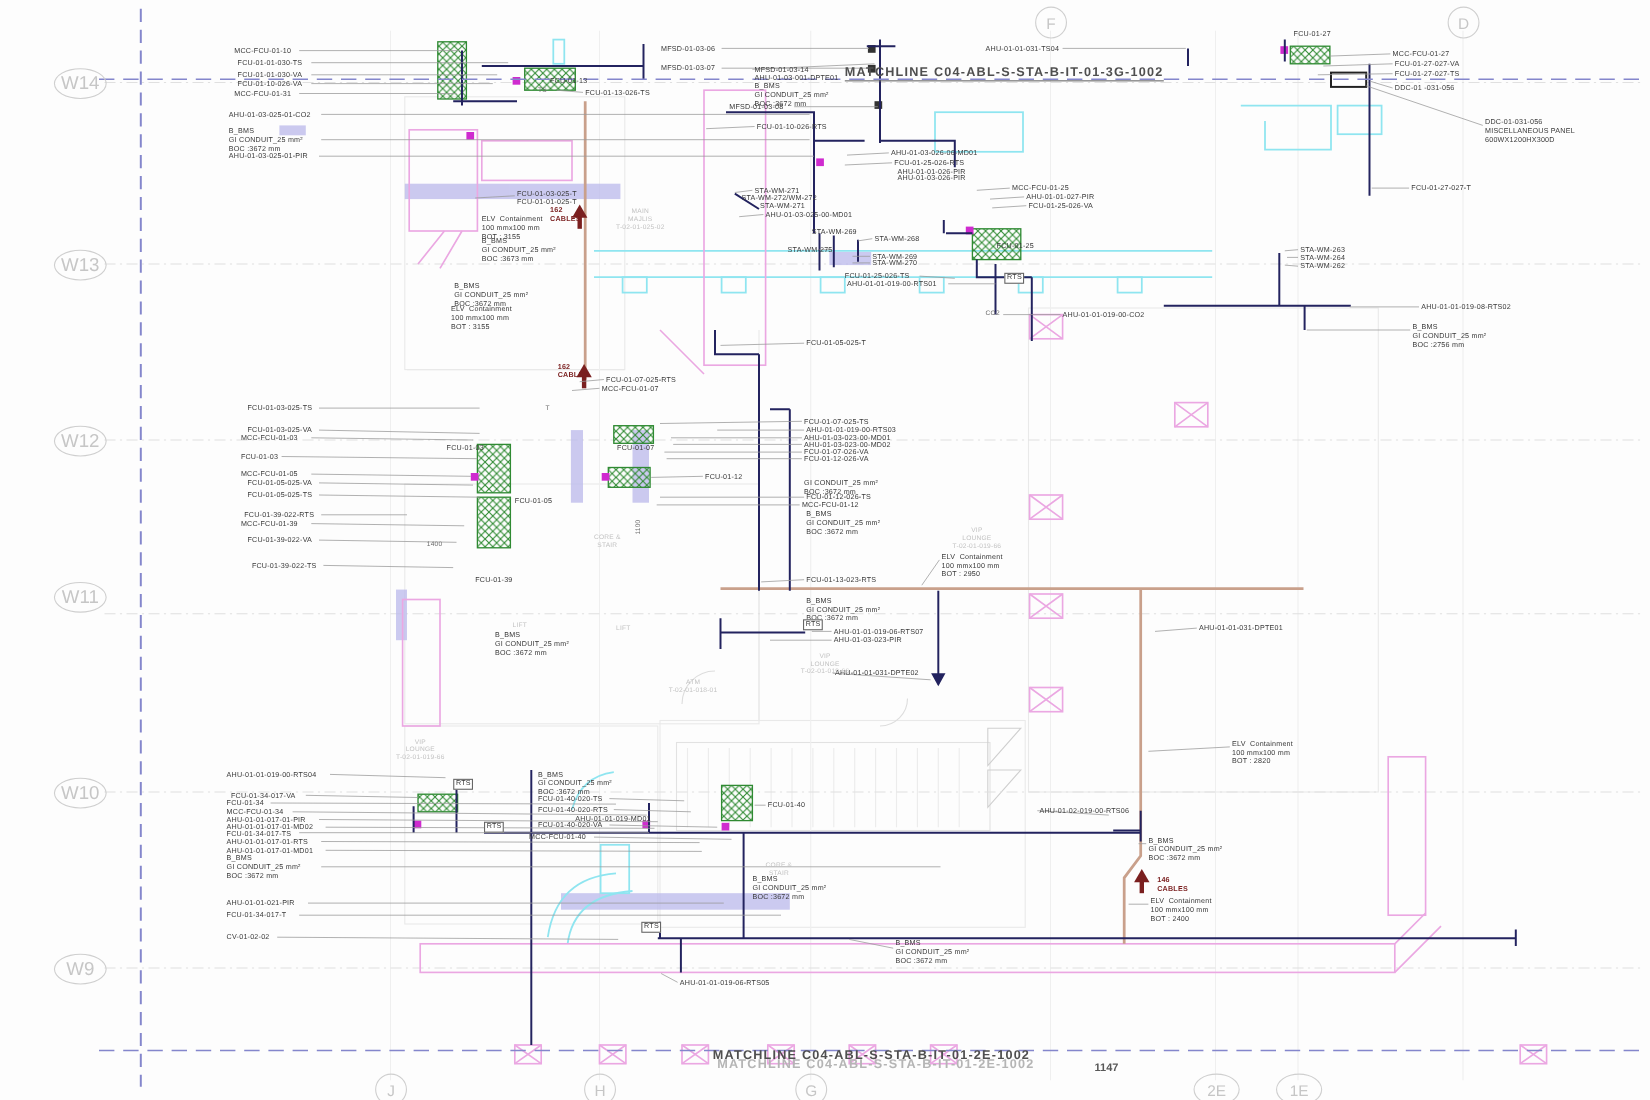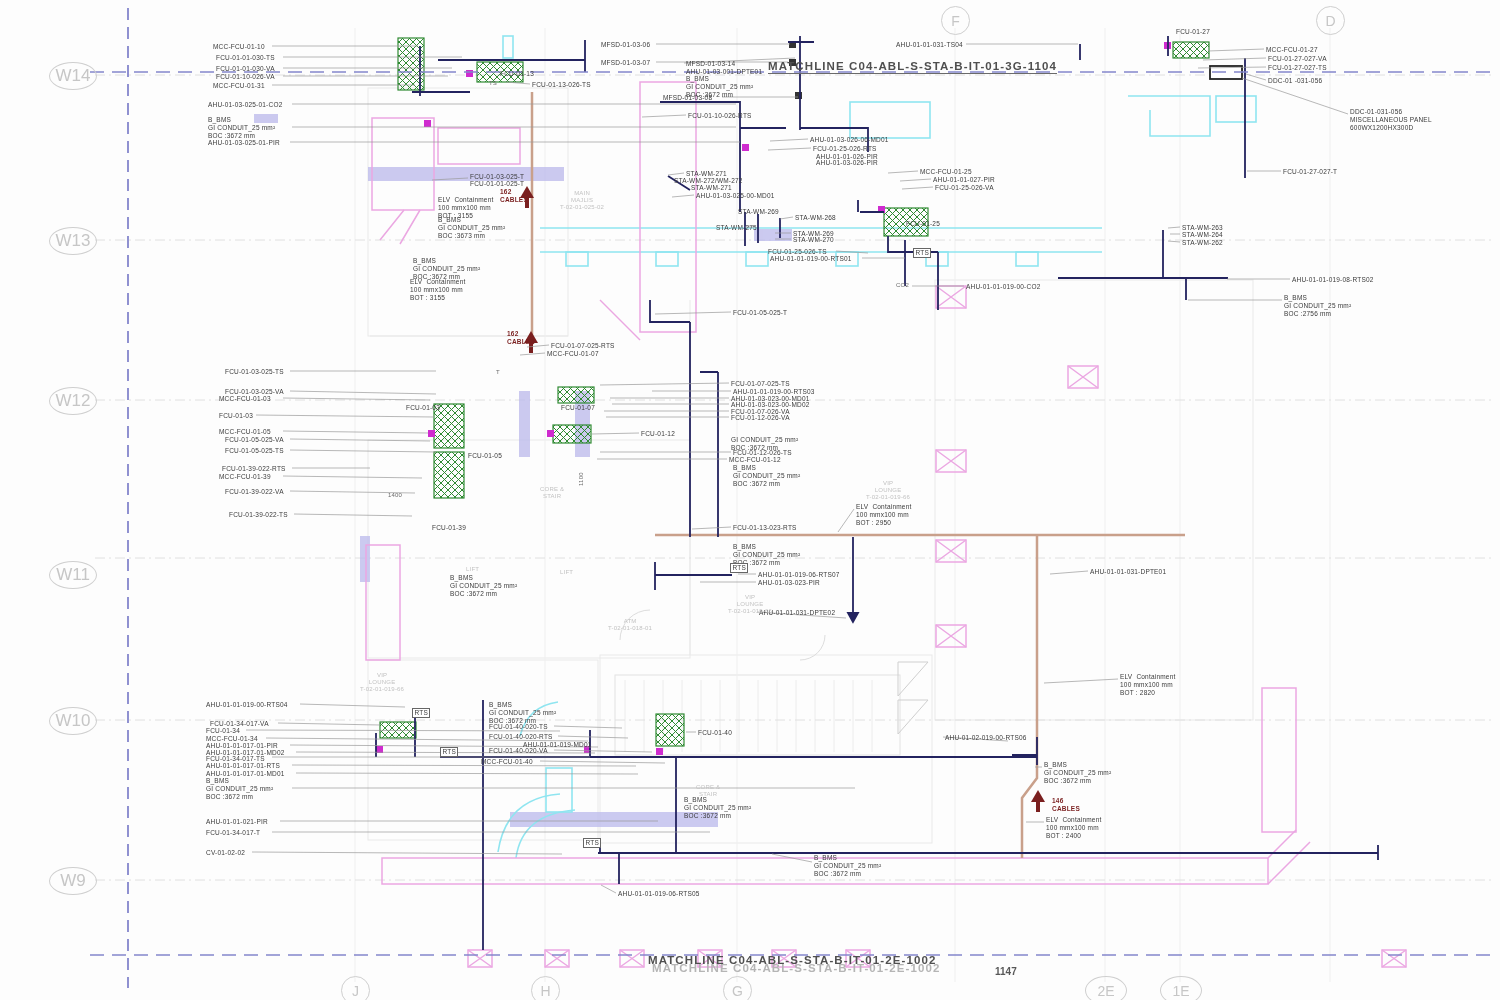--- a/index.html
+++ b/index.html
@@ -488,29 +488,29 @@
 GI CONDUIT_25 mm²
 BOC :3672 mm</div>
       <div class="ann rts" style="left: 583px; top: 838px;">RTS</div>
       <div class="ann" style="left: 618px; top: 890px;">AHU-01-01-019-06-RTS05</div>
     </div>
 
   <div id="grid-layer">
       <div class="bubble row" style="left: 49px; top: 62px;">W14</div>
       <div class="bubble row" style="left: 49px; top: 227px;">W13</div>
       <div class="bubble row" style="left: 49px; top: 387px;">W12</div>
-      <div class="bubble row" style="left: 49px; top: 561px;">W11</div>
+      <div class="bubble row" style="left: 49px; top: 529px;">W11</div>
       <div class="bubble row" style="left: 49px; top: 707px;">W10</div>
       <div class="bubble row" style="left: 49px; top: 867px;">W9</div>
       <div class="bubble col" style="left: 941px; top: 6px;">F</div>
       <div class="bubble col" style="left: 1316px; top: 6px;">D</div>
       <div class="bubble col" style="left: 341px; top: 976px;">J</div>
       <div class="bubble col" style="left: 531px; top: 976px;">H</div>
       <div class="bubble col" style="left: 723px; top: 976px;">G</div>
       <div class="bubble colw" style="left: 1085px; top: 976px;">2E</div>
       <div class="bubble colw" style="left: 1160px; top: 976px;">1E</div>
     </div>
 
-  <div class="matchtext" style="left:768px;top:60px;">MATCHLINE C04-ABL-S-STA-B-IT-01-3G-1104</div>
+  <div class="matchtext" style="left:768px;top:60px;">MATCHLINE C04-ABL-S-STA-B-IT-01-3G-1002</div>
   <div class="matchghost" style="left:652px;top:962px;">MATCHLINE C04-ABL-S-STA-B-IT-01-2E-1002</div>
   <div class="matchtext" style="left:648px;top:954px;border-bottom:none;">MATCHLINE C04-ABL-S-STA-B-IT-01-2E-1002</div>
   <div class="matchsuffix" style="left:995px;top:966px;">1147</div>
 </div>
 
 </body></html>

